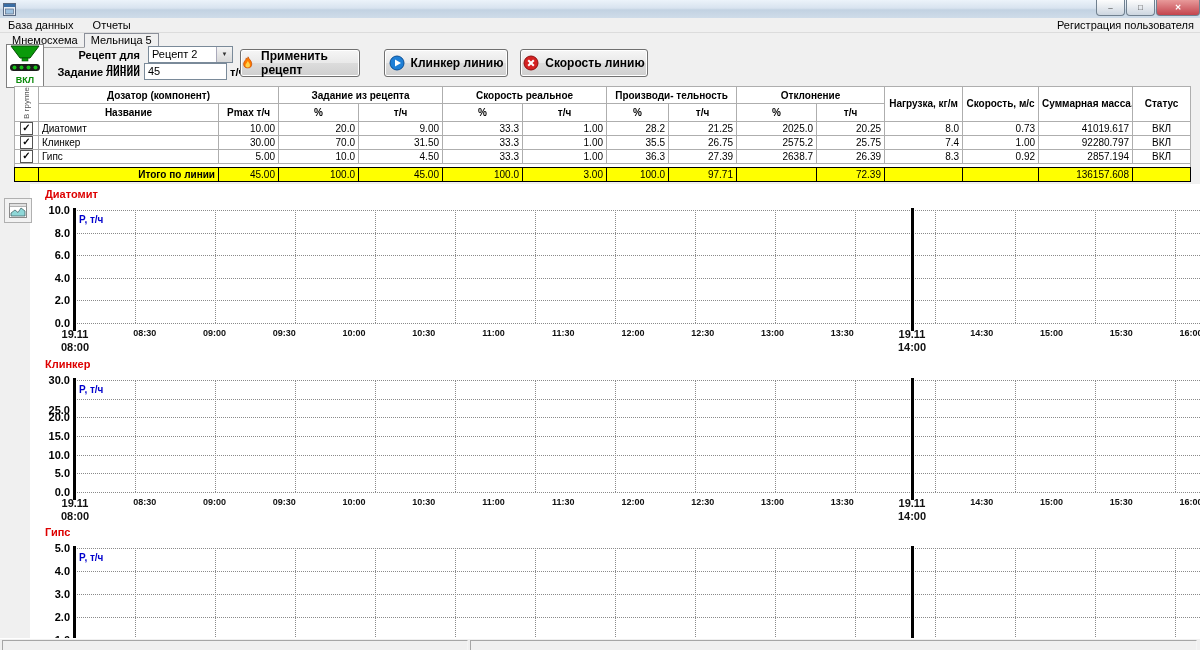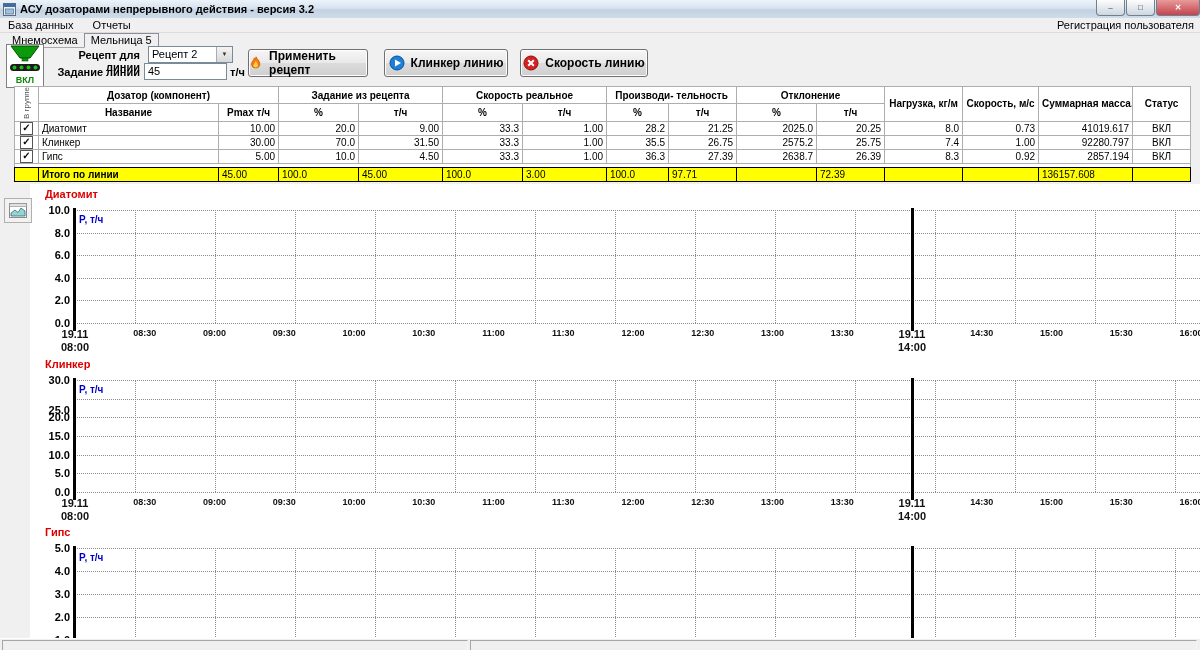--- a/index.html
+++ b/index.html
@@ -48,21 +48,21 @@
     white-space:nowrap}
   table.grid th{font-weight:700;text-align:center;height:16px}
   td.r{text-align:right}td.l{text-align:left}td.c{text-align:center}
   .vth{padding:0}
   .vth span{writing-mode:vertical-rl;transform:rotate(180deg);font-size:8px;color:#555;font-weight:400}
   .cb{display:inline-block;width:11px;height:11px;border:1px solid #555;background:#fff;
     font-size:10px;line-height:10px;font-weight:700;text-align:center;vertical-align:middle}
   table.totals{position:absolute;left:14px;top:167px;width:1176px;border-collapse:collapse;
     table-layout:fixed;font-size:10px;border:1px solid #000}
   table.totals td{border:1px solid #000;background:#ffff00;height:13px;padding:0 3px;
-    white-space:nowrap;overflow:hidden}
+    text-align:right;white-space:nowrap;overflow:hidden}
   table.totals td.b{font-weight:700}
   
   .charts-bg{position:absolute;left:30px;right:0;top:184px;bottom:0;background:#fff}
   .chart{position:absolute;left:0;width:1200px}
   .chart-title{position:absolute;left:45px;top:0;color:#dd0000;font-weight:700;font-size:11px}
   .ylab{position:absolute;color:#0000cc;font-weight:700;font-size:10px}
   .ytick{position:absolute;left:28px;width:42px;text-align:right;font-weight:700;font-size:11px}
   .hgrid{position:absolute;left:75px;right:0;height:0;border-top:1px dotted #8a8a8a}
   .vgrid{position:absolute;width:0;border-left:1px dotted #8a8a8a}
   .axis{position:absolute;width:3px;background:#000}
@@ -77,21 +77,20 @@
 </style>
 </head>
 <body>
 
 <div class="titlebar">
   <svg width="13" height="13" viewBox="0 0 13 13">
     <rect x="0.5" y="0.5" width="12" height="12" fill="#e8eef6" stroke="#5a6b84"></rect>
     <rect x="1" y="1" width="11" height="3" fill="#3a6ea5"></rect>
     <rect x="2.5" y="6" width="8" height="5" fill="#9fc2e0" stroke="#5a6b84" stroke-width="0.7"></rect>
   </svg>
-  <span class="t">АСУ дозаторами непрерывного действия - версия 3.2</span>
   <div class="winbtns">
     <div class="wbtn min">–</div>
     <div class="wbtn max">□</div>
     <div class="wbtn close">✕</div>
   </div>
 </div>
 
 <div class="menubar">
   <span class="mi">База данных</span>
   <span class="mi">Отчеты</span>
@@ -118,21 +117,21 @@
 
 <div class="lab" style="left:46px;top:49px;width:94px;text-align:right">Рецепт для линии</div>
 <div class="field combo" style="left:148px;top:46px;width:80px">
   <span>Рецепт 2</span>
   <span class="arrow">▼</span>
 </div>
 <div class="lab" style="left:46px;top:66px;width:94px;text-align:right">Задание линии</div>
 <div class="field" style="left:144px;top:63px;width:78px">45</div>
 <div class="lab" style="left:230px;top:66px">т/ч</div>
 
-<div class="btn" style="left:248px;width:118px">
+<div class="btn" style="left:240px;width:118px">
   <svg width="16" height="16" viewBox="0 0 16 16">
     <path d="M8 1 C9 4 12.2 5.2 12.2 9 A4.6 4.6 0 0 1 3 9 C3 6 5.8 5 6 2.2 C6.8 3.6 7.4 4.2 8 1 Z" fill="#ff7a00" stroke="#c34a00" stroke-width="0.8"></path>
     <path d="M8 6 C9 8 10.2 8.6 10.2 10.6 A2.6 2.6 0 0 1 5 10.6 C5 9.2 7 8.2 7 6.6 Z" fill="#ffd24a"></path>
   </svg>
   <span>Применить рецепт</span>
 </div>
 <div class="btn" style="left:384px;width:122px">
   <svg width="16" height="16" viewBox="0 0 16 16">
     <circle cx="8" cy="8" r="7" fill="#1e7fd6" stroke="#0a4f96"></circle>
     <polygon points="6,4.6 12,8 6,11.4" fill="#fff"></polygon>

